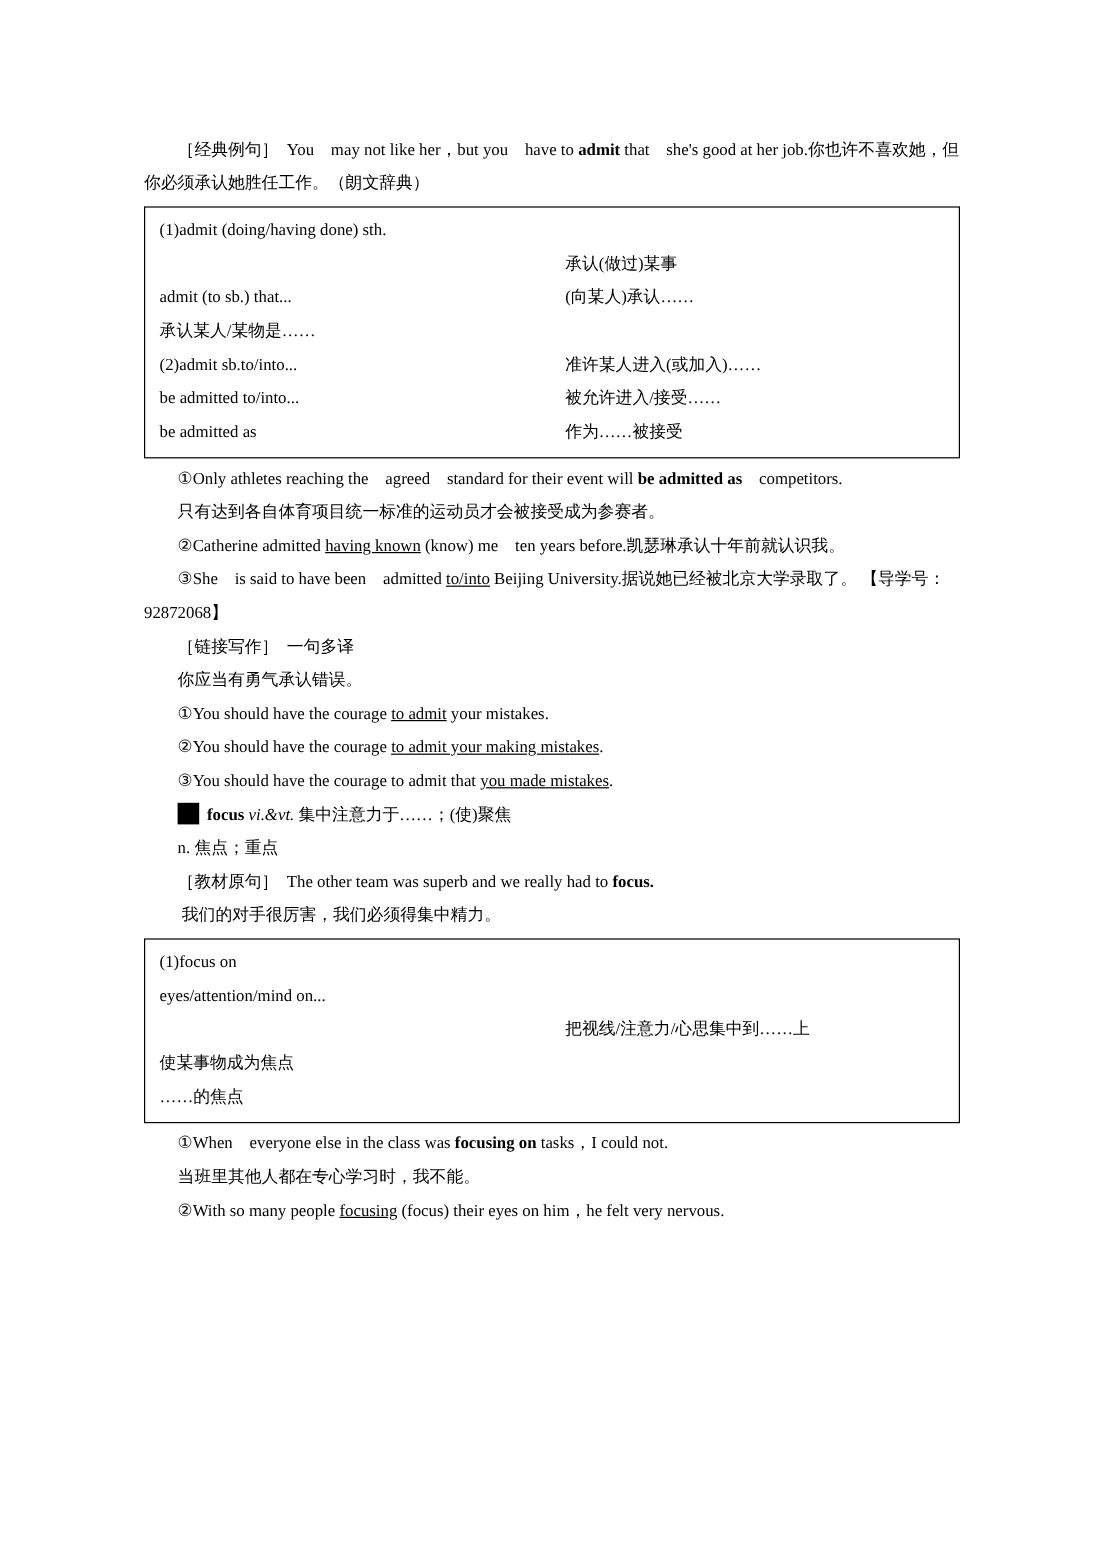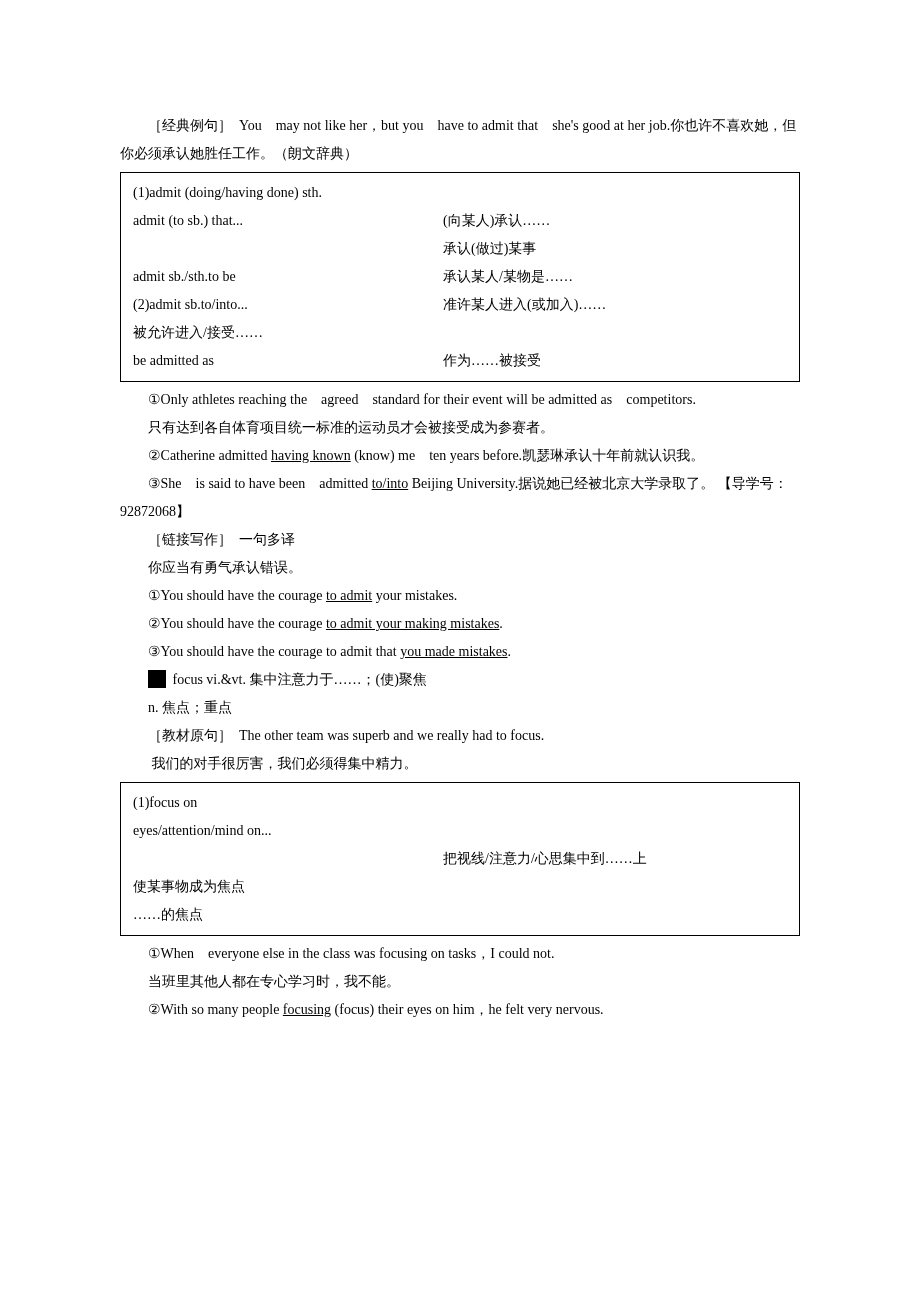--- a/index.html
+++ b/index.html
@@ -10,71 +10,71 @@
     line-height: 2.0;
     color: #000;
     padding: 112px 120px 60px 120px;
   }
   .para { text-indent: 2em; margin: 0; }
   .box {
     border: 1px solid #000;
     padding: 6px 12px 6px 12px;
     margin: 4px 0;
   }
-  .row { display: flex; }
+  .row { display: flex; gap: 28px; }
   .col-l { flex: 0 0 310px; }
   .col-r { flex: 1; }
-  .bold { font-weight: normal; }
+  .bold { font-weight: bold; }
   .u { text-decoration: underline; }
   .num-badge {
     display: inline-block;
     width: 18px;
     height: 18px;
     line-height: 18px;
     background: #000;
     color: #fff;
     text-align: center;
     font-weight: bold;
     font-family: Arial, sans-serif;
     font-size: 13px;
     vertical-align: 1px;
     margin-right: 3px;
   }
-  .ital { }
+  .ital { font-style: italic; }
 </style>
 </head>
 <body>
 
 <p class="para">
   <span>［经典例句］</span>&nbsp;
   <span>You may not like her，but you have to </span><span class="bold">admit</span><span> that she's good at her job.</span><span>你也许不喜欢她，但你必须承认她胜任工作。（朗文辞典）</span>
 </p>
 
 <div class="box">
   <div class="row">
     <div class="col-l">(1)admit (doing/having done) sth.</div>
     <div class="col-r"></div>
   </div>
   <div class="row">
+    <div class="col-l"></div>
+    <div class="col-r">承认(做过)某事</div>
+  </div>
+  <div class="row">
     <div class="col-l">admit (to sb.) that...</div>
     <div class="col-r">(向某人)承认……</div>
   </div>
   <div class="row">
-    <div class="col-l"></div>
-    <div class="col-r">承认(做过)某事</div>
-  </div>
-  <div class="row">
-    <div class="col-l">admit sb./sth.to be</div>
     <div class="col-r">承认某人/某物是……</div>
   </div>
   <div class="row">
     <div class="col-l">(2)admit sb.to/into...</div>
     <div class="col-r">准许某人进入(或加入)……</div>
   </div>
   <div class="row">
+    <div class="col-l">be admitted to/into...</div>
     <div class="col-r">被允许进入/接受……</div>
   </div>
   <div class="row">
     <div class="col-l">be admitted as</div>
     <div class="col-r">作为……被接受</div>
   </div>
 </div>
 
 <p class="para">
   <span>①Only athletes reaching the agreed standard for their event will </span><span class="bold">be admitted as</span><span> competitors.</span>

